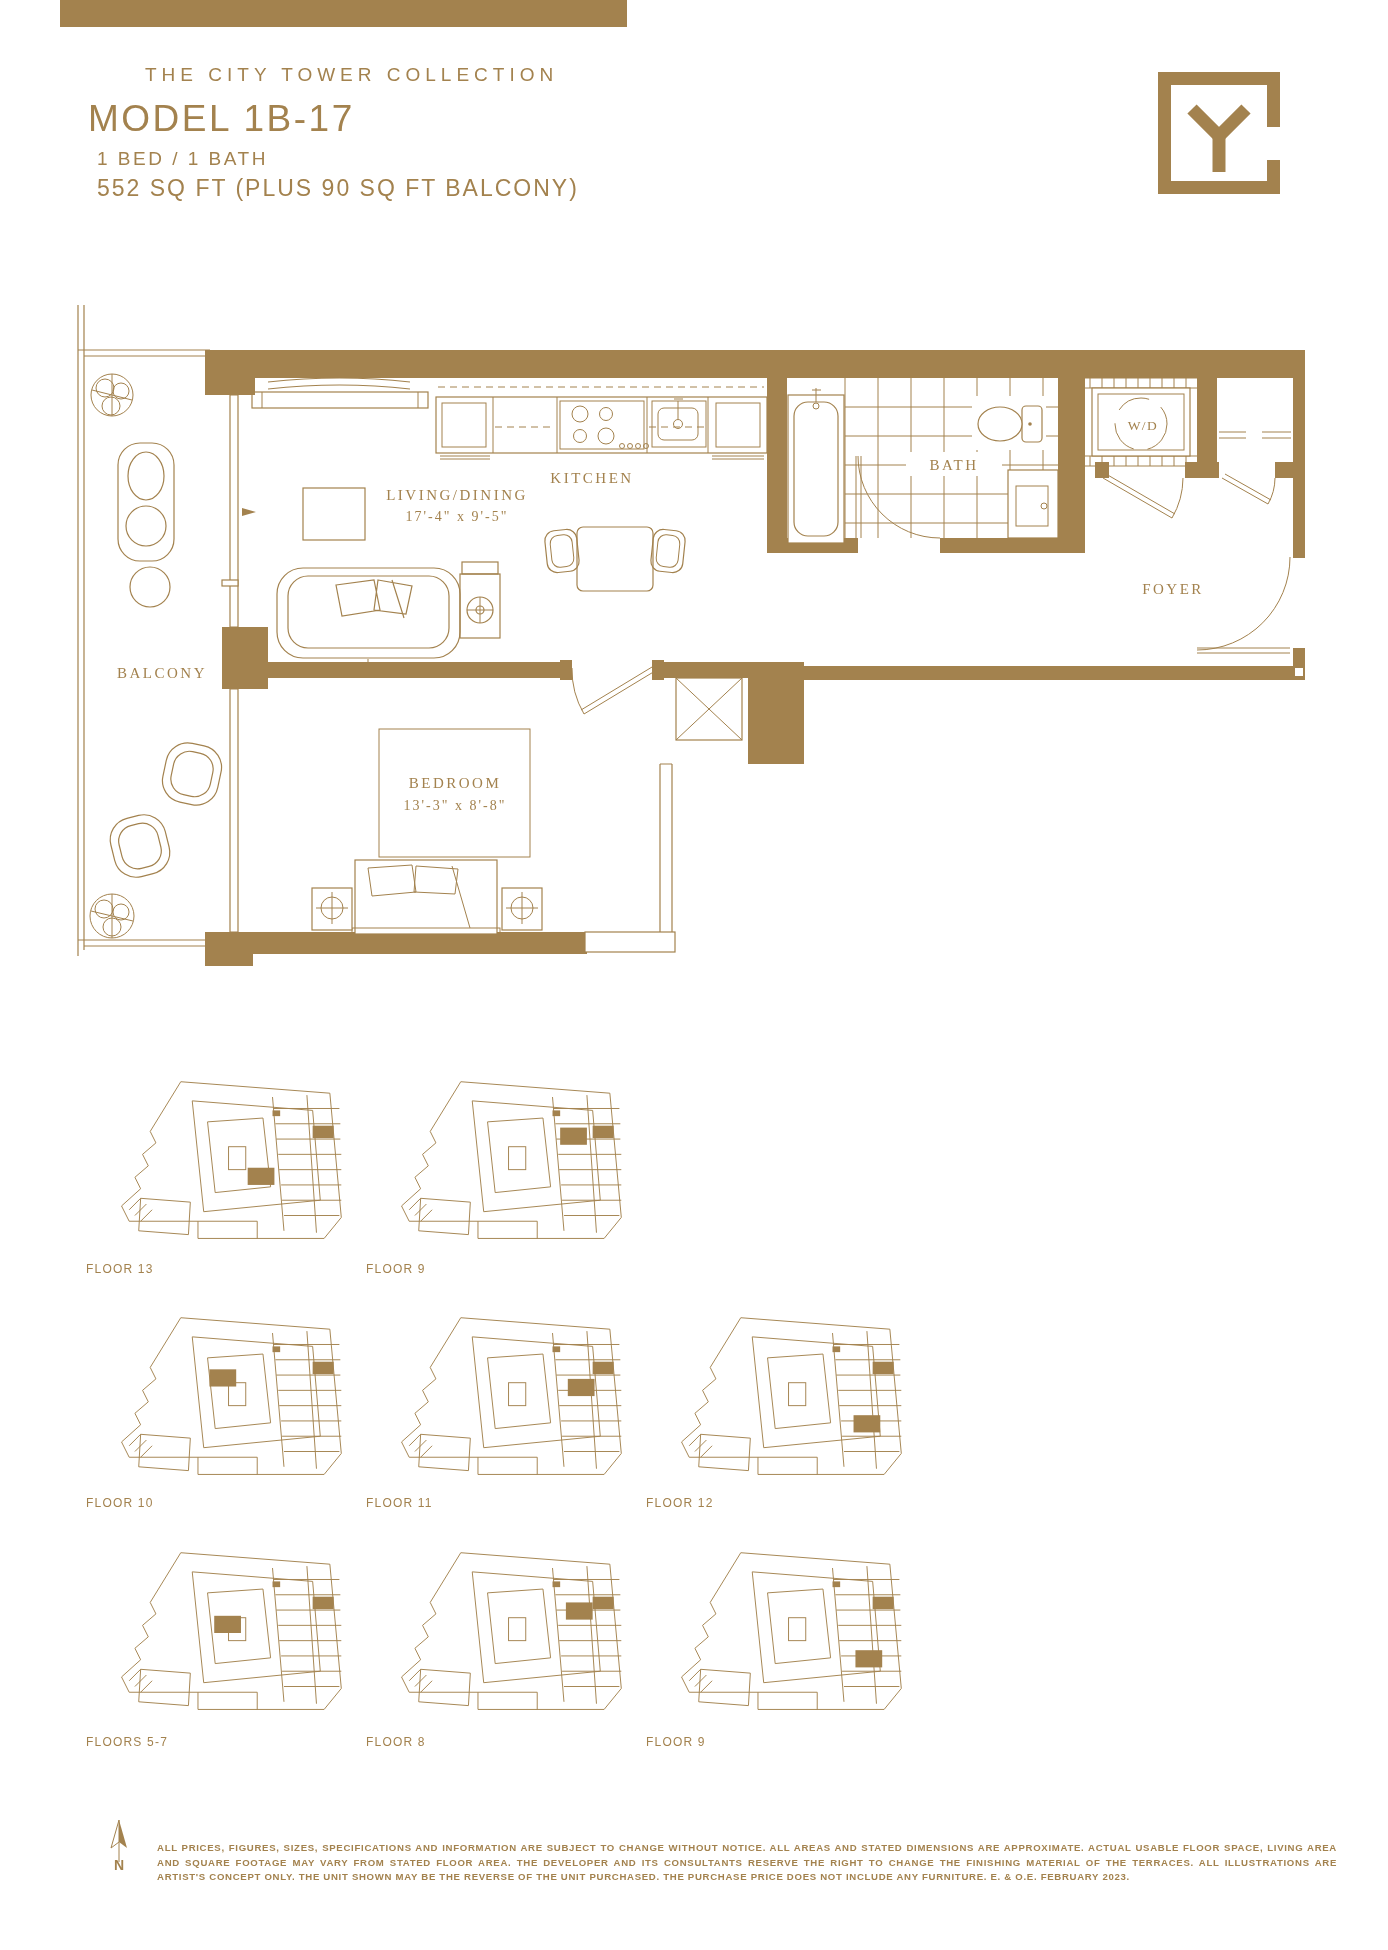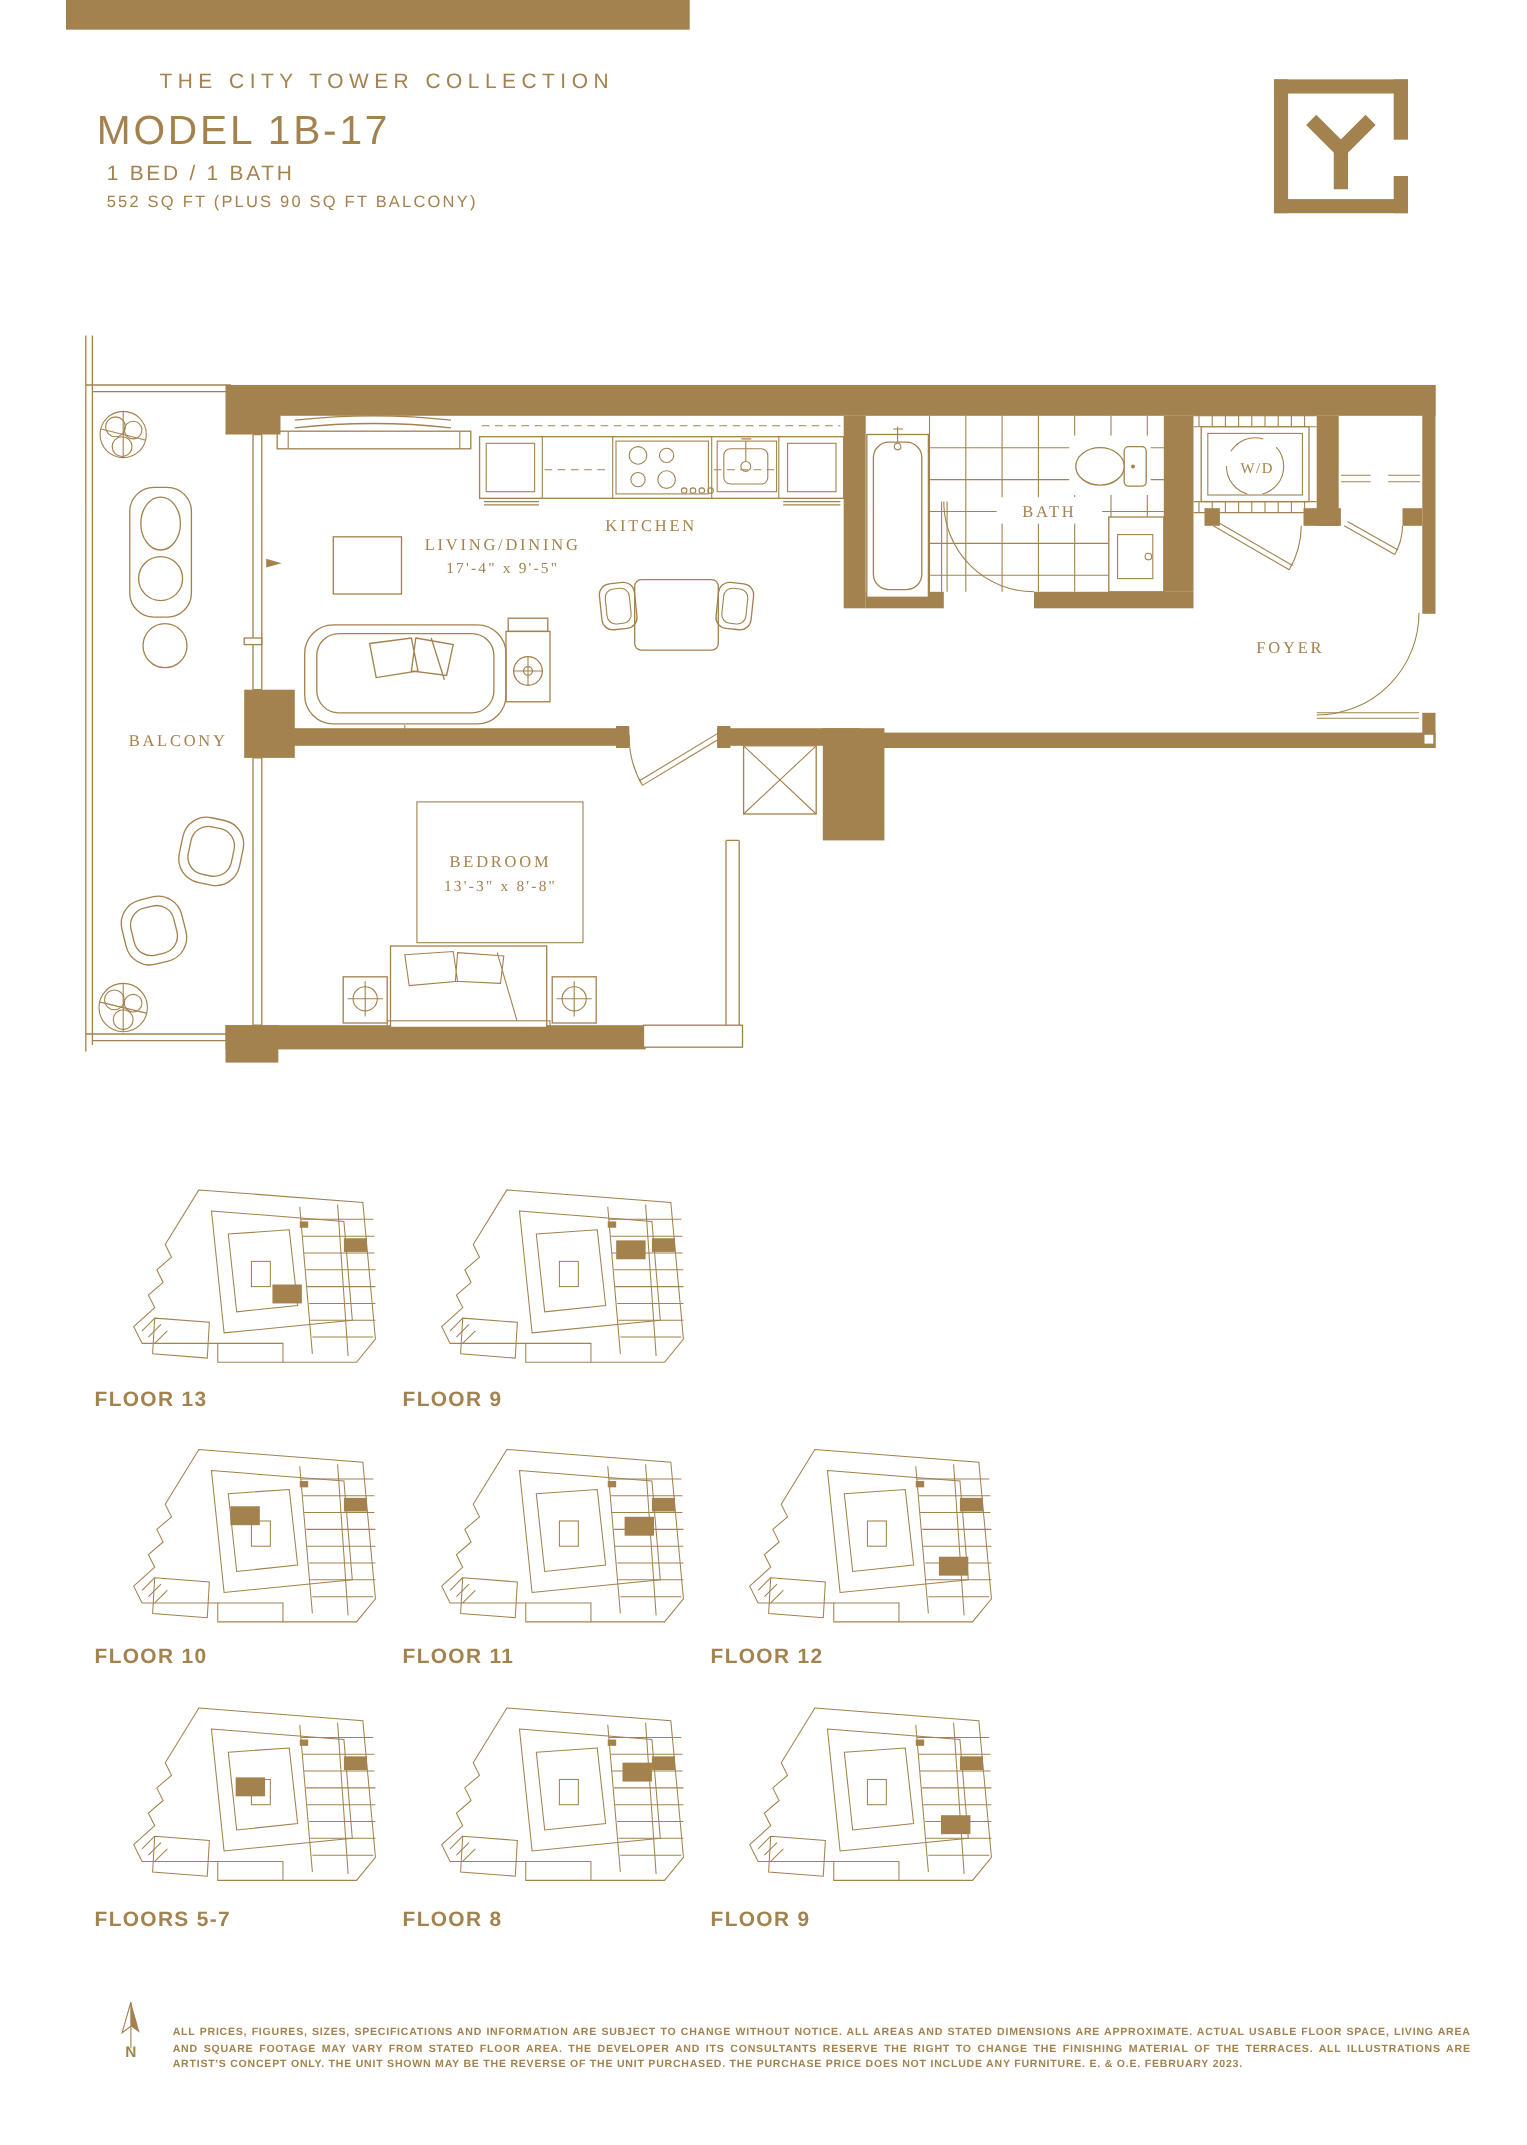--- a/index.html
+++ b/index.html
@@ -8,32 +8,32 @@
     width:1388px;height:1950px;position:relative;background:#fff;
     font-family:"Liberation Sans", sans-serif;color:var(--gold);
     overflow:hidden;
   }
   .abs{position:absolute;}
   
   .topbar{left:60px;top:0;width:567px;height:27px;background:var(--gold);}
   .collection{left:97px;top:64px;font-size:19px;letter-spacing:5px;margin-left:48px;}
   .model{left:88px;top:98px;font-size:37px;letter-spacing:2.5px;}
   .bedbath{left:97px;top:148px;font-size:19px;letter-spacing:2.5px;}
-  .area{left:97px;top:175px;font-size:15px;letter-spacing:2px;}
+  .area{left:97px;top:175px;font-size:23px;letter-spacing:2px;}
   
   .ln{fill:none;stroke:var(--gold);stroke-width:1.2;}
   .lnt{fill:none;stroke:var(--gold);stroke-width:1;}
   .wall{fill:var(--gold);stroke:none;}
   .wfill{fill:#ffffff;}
   .dash{stroke-dasharray:7 5;}
   .lbl{fill:var(--gold);font-family:"Liberation Serif", serif;letter-spacing:2.5px;font-size:15px;text-anchor:middle;}
   .lbl-s{font-size:13.5px;letter-spacing:1.5px;}
   .lbl-d{font-size:14px;letter-spacing:2px;}
   
-  .kp-label{font-size:19px;letter-spacing:1.2px;color:var(--gold);font-weight:bold;}
+  .kp-label{font-size:12px;letter-spacing:1.2px;color:var(--gold);}
   
   .disclaimer{
     left:157px;top:1841px;width:1180px;font-size:9.6px;line-height:14.5px;
     letter-spacing:0.7px;text-align:justify;color:var(--gold);font-weight:bold;
   }
 </style>
 </head>
 <body>
 
 <svg width="0" height="0" style="position:absolute" aria-hidden="true">

